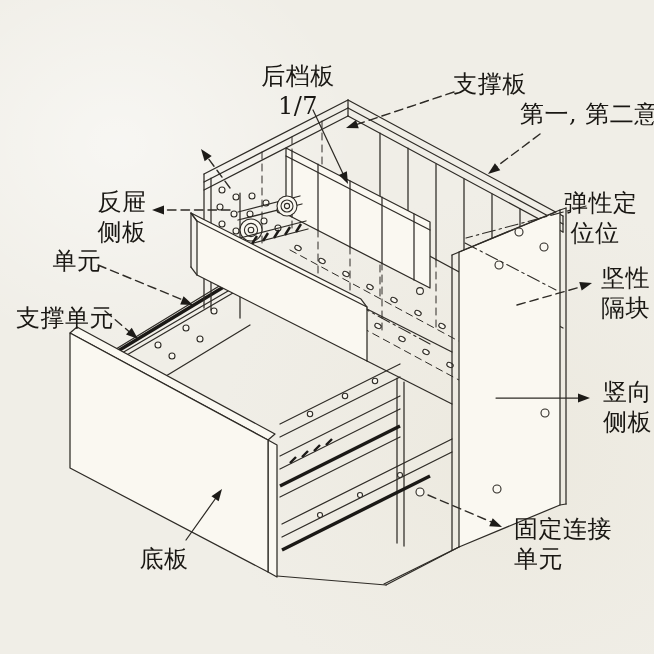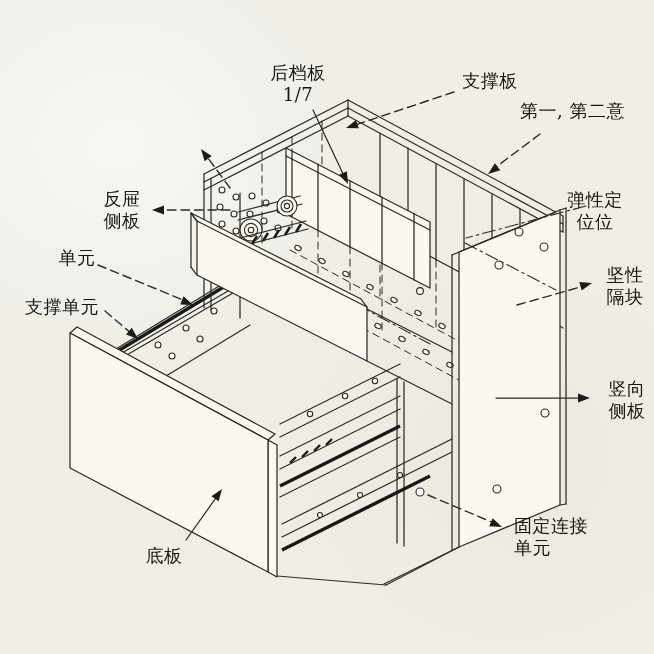--- a/index.html
+++ b/index.html
@@ -16,35 +16,35 @@
   .thin{stroke-width:1;}
   .panel{fill:#faf8f1;stroke:#2e2b26;stroke-width:1.25;stroke-linejoin:round;}
   .hole{fill:#faf8f1;stroke:#2e2b26;stroke-width:1.1;}
   .dash{stroke-dasharray:7 5;}
   .ldash{stroke-dasharray:8.5 5;stroke-width:1.4;}
   .chain{stroke-dasharray:13 4 2.5 4;stroke-width:1.1;}
   .dark{stroke:#1b1916;stroke-width:3.4;stroke-linecap:butt;}
   .tick{stroke:#1b1916;stroke-width:2.4;stroke-linecap:butt;}
   .arrow{fill:#1d1b18;stroke:none;}
   .lbl{
-    position:absolute;color:#191713;font-size:18px;line-height:1.24;
+    position:absolute;color:#191713;font-size:24px;line-height:1.24;
     letter-spacing:.5px;white-space:nowrap;
   }
   .lbl span{display:block;}
   .c{text-align:center;}
   .l{text-align:left;}
   
   #lbl-rear{left:256px;top:62px;width:84px;}
   #lbl-support-plate{left:450px;top:70px;width:80px;}
   #lbl-front{left:128px;top:119px;width:78px;}
   #lbl-first{left:508px;top:100px;margin-left:12px;}
   #lbl-drawer-side{left:94px;top:188px;width:56px;}
   #lbl-elastic{left:564px;top:189px;width:62px;text-align:center;}
   #lbl-unit{left:50px;top:247px;width:54px;}
-  #lbl-support-unit{left:16px;top:296px;width:92px;}
+  #lbl-support-unit{left:16px;top:304px;width:92px;}
   #lbl-rigid{left:601px;top:264px;width:48px;}
   #lbl-vertical{left:603px;top:378px;width:48px;}
   #lbl-fixed{left:514px;top:515px;width:118px;}
   #lbl-bottom{left:136px;top:545px;width:56px;}
 </style>
 </head>
 <body>
 
 <div id="stage">
 

